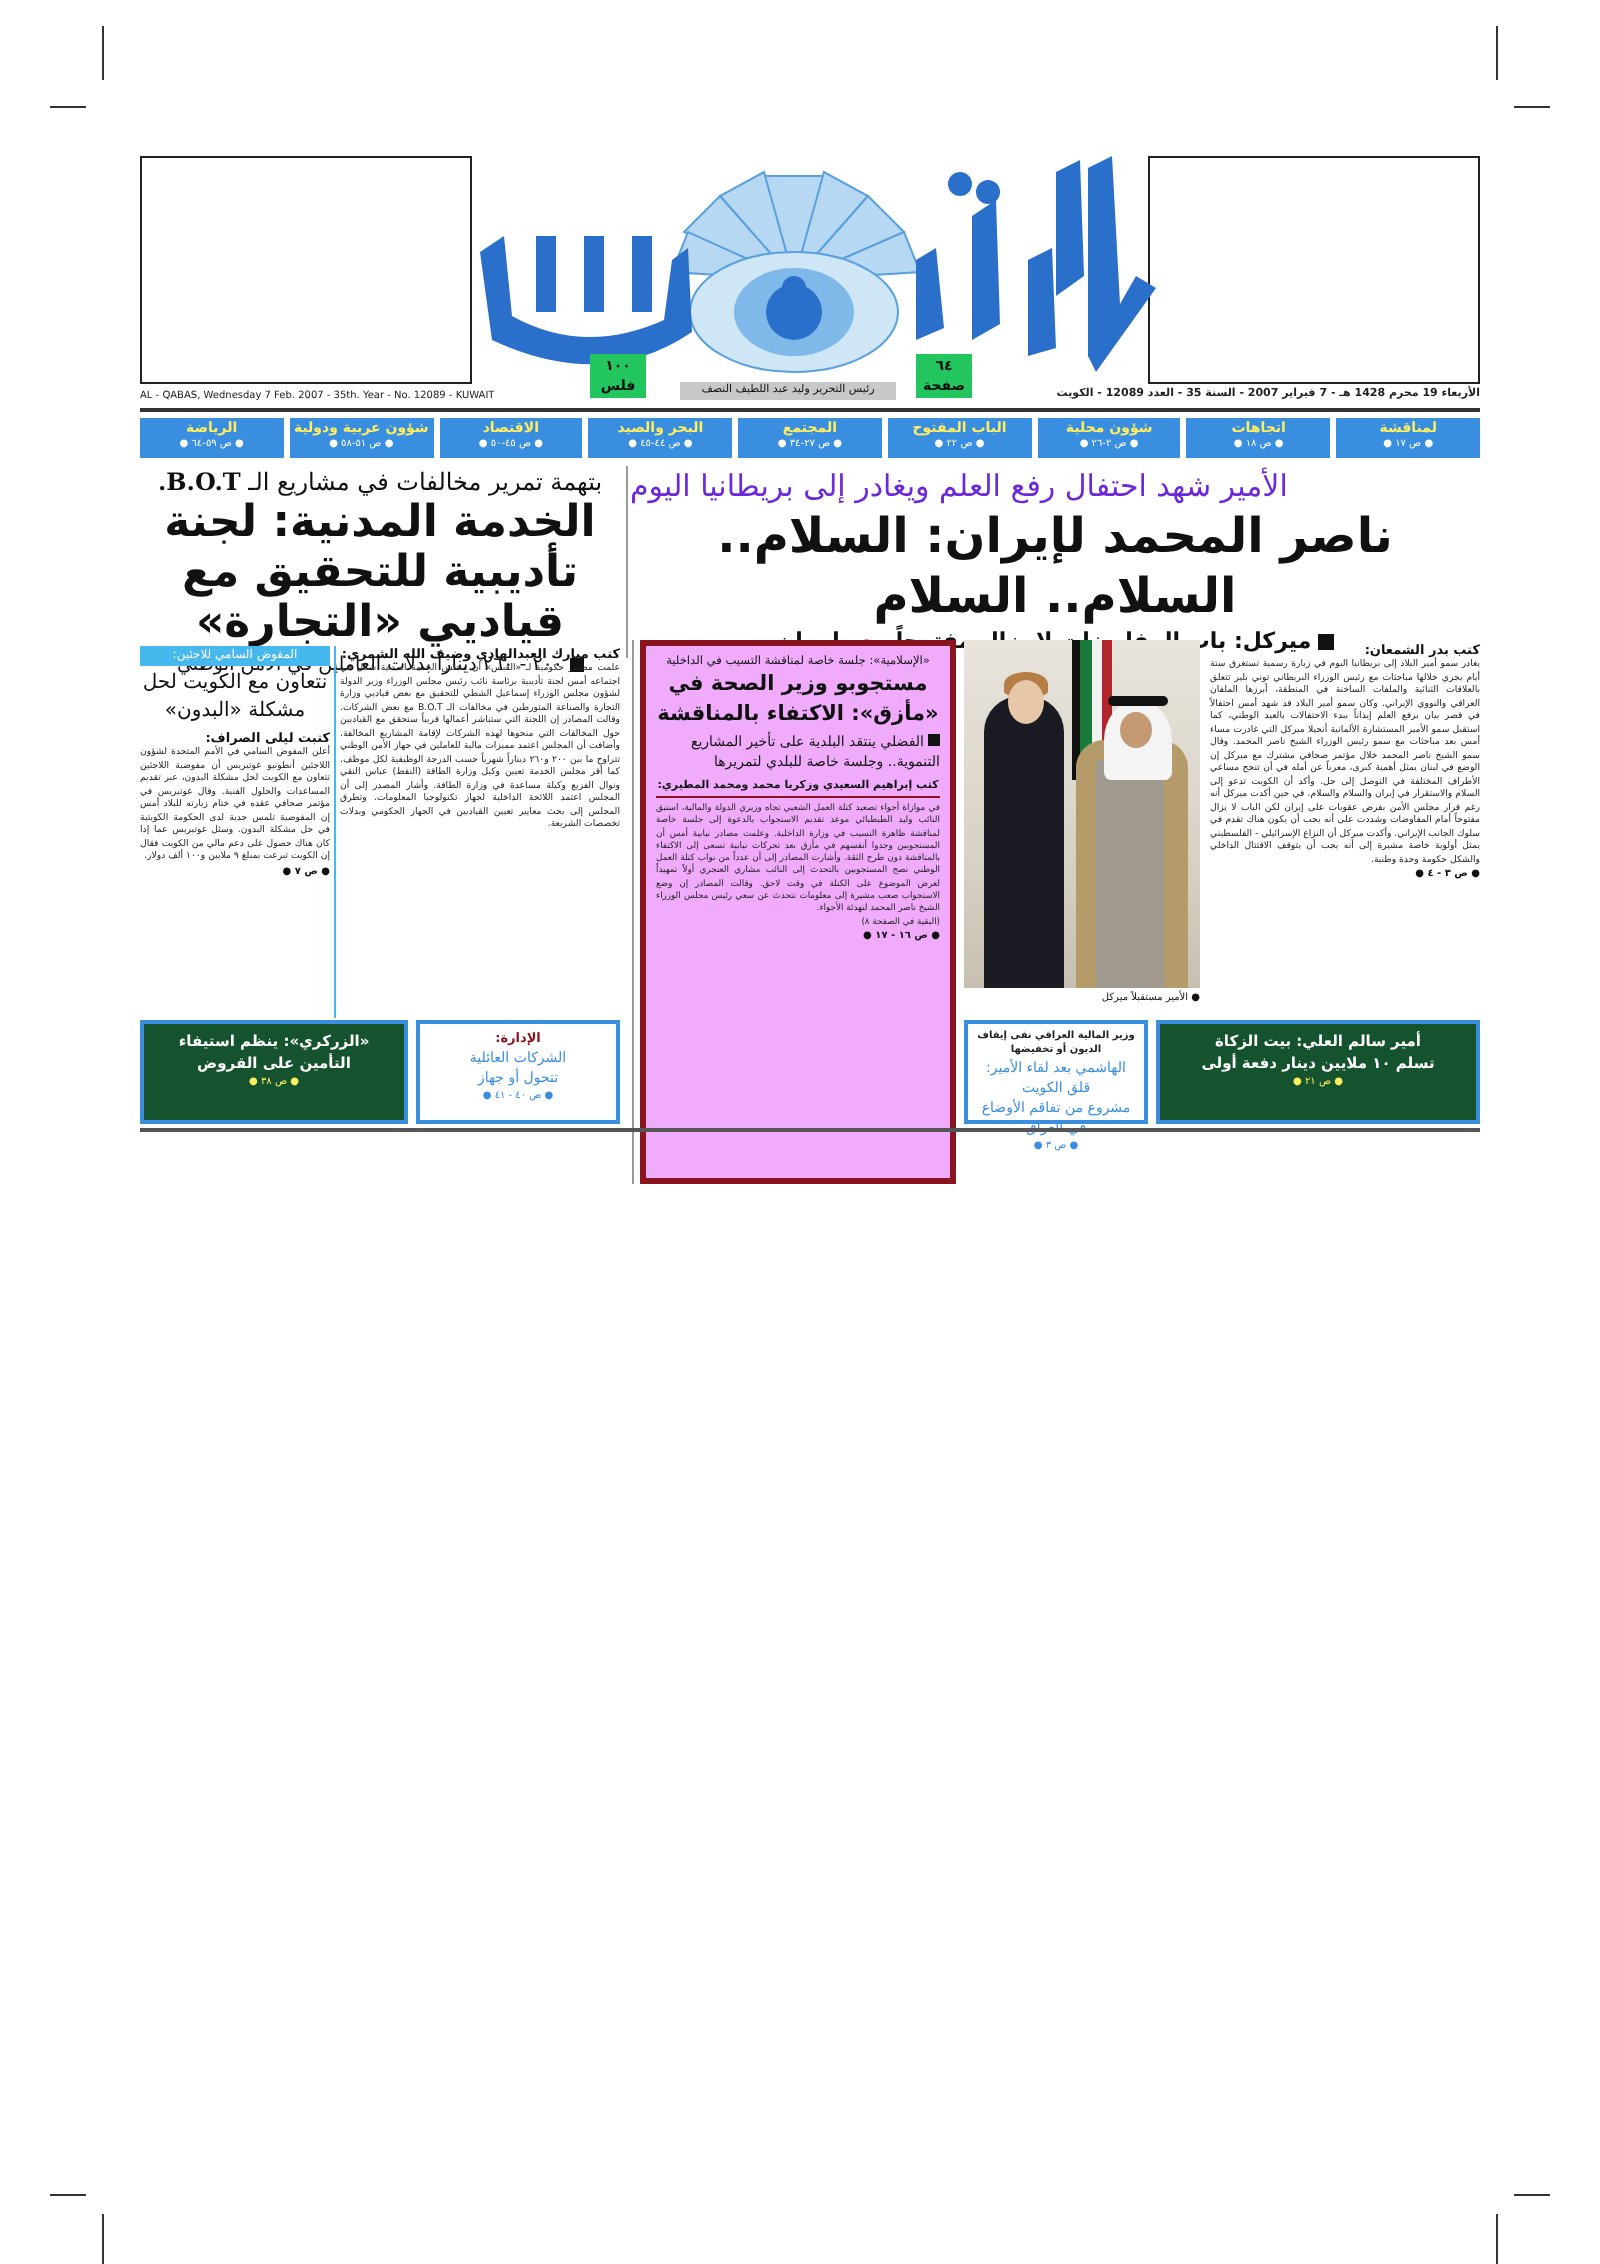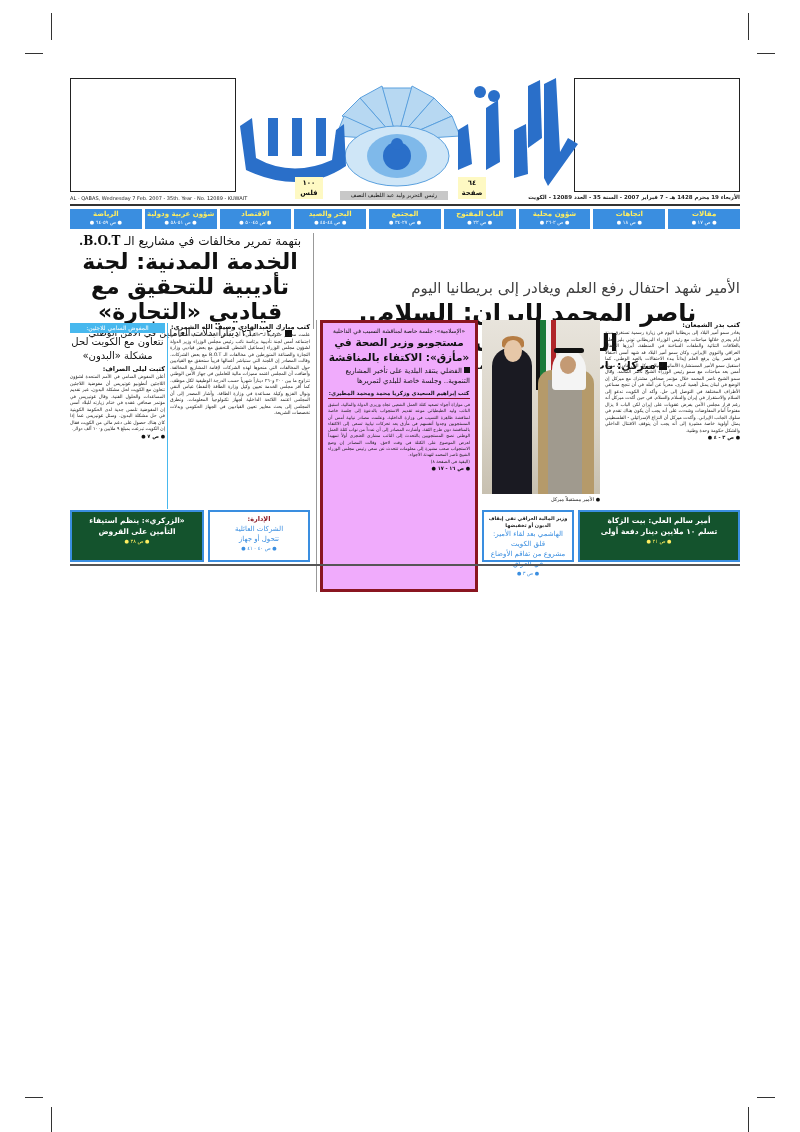--- a/index.html
+++ b/index.html
@@ -9,38 +9,38 @@
     .crop { position: absolute; background: #333; }
 
     .page { position: absolute; left: 70px; top: 78px; width: 670px; }
 
     
     .adbox { position: absolute; top: 0; width: 166px; height: 114px; border: 1px solid #222; background: #fff; }
     .ad-left { left: 0; }
     .ad-right { right: 0; left: auto; }
     .logo-wrap { position: absolute; left: 162px; top: 0; width: 346px; height: 112px; }
     .logo-svg { position: absolute; left: 0; top: 0; }
-    .price-box { position: absolute; width: 28px; height: 22px; background: #fef9c3; font-size: 7px; font-weight: bold; line-height: 10px; text-align: center; color: #111; direction: rtl; padding-top: 1px; }
+    .price-box { position: absolute; width: 28px; height: 22px; background: #22c55e; font-size: 7px; font-weight: bold; line-height: 10px; text-align: center; color: #111; direction: rtl; padding-top: 1px; }
     .price-left { left: 225px; top: 99px; }
     .pages-right { left: 388px; top: 99px; }
     .editor-strip { position: absolute; left: 270px; top: 113px; width: 108px; height: 9px; background: #c8c8c8; font-size: 5.5px; line-height: 9px; text-align: center; direction: rtl; white-space: nowrap; overflow: hidden; }
 
     .date-en { position: absolute; left: 0; top: 117px; font-size: 5px; color: #222; white-space: nowrap; }
     .date-ar { position: absolute; right: 0; top: 116px; font-size: 5.5px; color: #222; white-space: nowrap; direction: rtl; font-weight: bold; }
     .hr-top { position: absolute; left: 0; top: 126px; width: 670px; height: 2px; background: #333; }
 
     
     .tabs { position: absolute; left: 0; top: 131px; width: 670px; height: 20px; display: flex; flex-direction: row-reverse; gap: 3px; }
     .tab { flex: 1; background: #3a8ee0; color: #ffee60; text-align: center; direction: rtl; padding-top: 1px; }
     .tab .t-label { display: block; font-size: 7px; font-weight: bold; line-height: 9px; letter-spacing: 0.5px; }
     .tab .t-page { display: block; font-size: 5px; color: #fff; line-height: 7px; }
 
     
     .right-col { position: absolute; left: 245px; top: 155px; width: 425px; direction: rtl; }
-    .kicker-main { font-size: 15px; text-align: right; line-height: 20px; color: #404040; margin-top: 45px; }
+    .kicker-main { font-size: 15px; text-align: left; line-height: 20px; color: #6d28d9; }
     .head-main { font-size: 24px; font-weight: bold; text-align: center; line-height: 30px; letter-spacing: -0.5px; }
     .sub-main { font-size: 11px; font-weight: bold; text-align: center; line-height: 15px; }
     .sub-main .sq { display: inline-block; width: 8px; height: 8px; background: #111; margin-left: 3px; vertical-align: middle; }
 
     .left-col { position: absolute; left: 0; top: 155px; width: 240px; direction: rtl; }
     .kicker-left { font-size: 12px; text-align: center; line-height: 16px; }
     .kicker-left .latin { font-family: "DejaVu Serif", serif; font-weight: bold; }
     .head-left { font-size: 22px; font-weight: bold; text-align: center; line-height: 25px; }
     .sub-left { font-size: 9.5px; text-align: center; line-height: 14px; margin-top: 2px; }
     .sub-left .sq { display: inline-block; width: 7px; height: 7px; background: #111; margin-left: 3px; vertical-align: middle; }
@@ -160,21 +160,21 @@
     <div>صفحة</div>
   </div>
   <div class="editor-strip">رئيس التحرير وليد عبد اللطيف النصف</div>
 
   <div class="date-en">AL - QABAS, Wednesday 7 Feb. 2007 - 35th. Year - No. 12089 - KUWAIT</div>
   <div class="date-ar">الأربعاء 19 محرم 1428 هـ - 7 فبراير 2007 - السنة 35 - العدد 12089 - الكويت</div>
   <div class="hr-top"></div>
 
   <div class="tabs">
     <div class="tab">
-      <span class="t-label">مقالات</span>
+      <span class="t-label">لمناقشة</span>
       <span class="t-page">● ص ١٧ ●</span>
     </div>
     <div class="tab">
       <span class="t-label">اتجاهات</span>
       <span class="t-page">● ص ١٨ ●</span>
     </div>
     <div class="tab">
       <span class="t-label">شؤون محلية</span>
       <span class="t-page">● ص ٢-٢٦ ●</span>
     </div>

